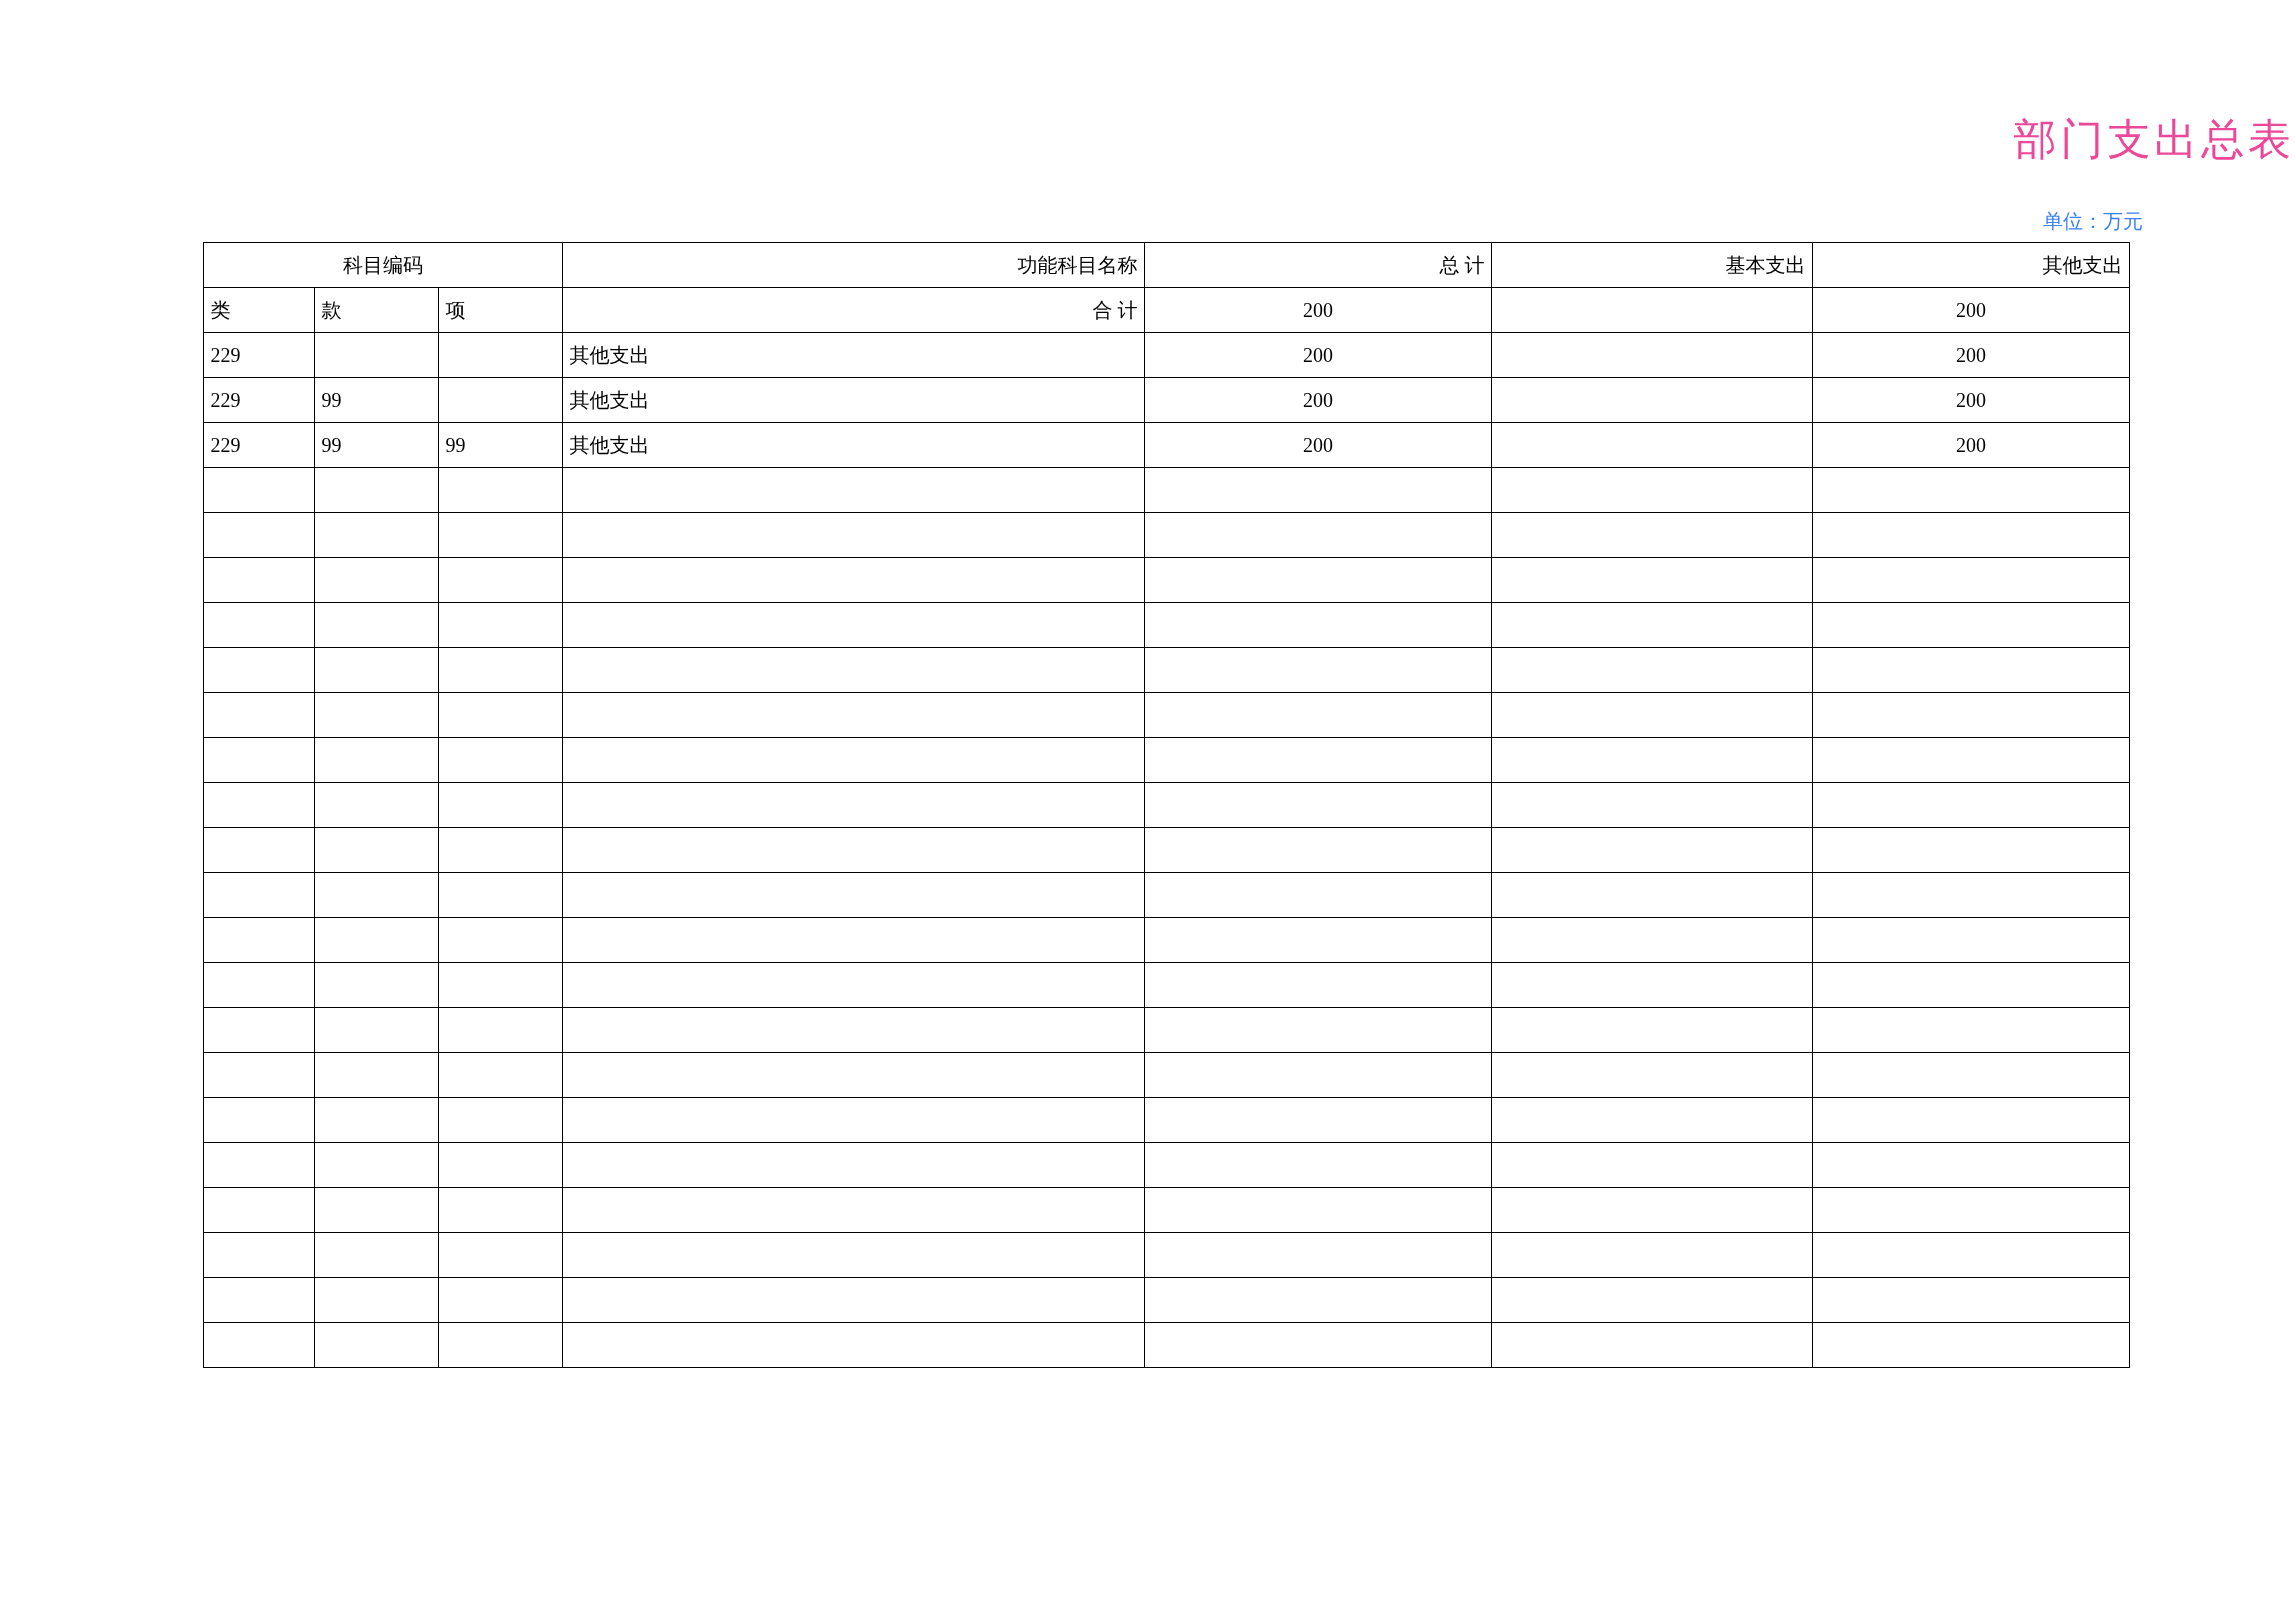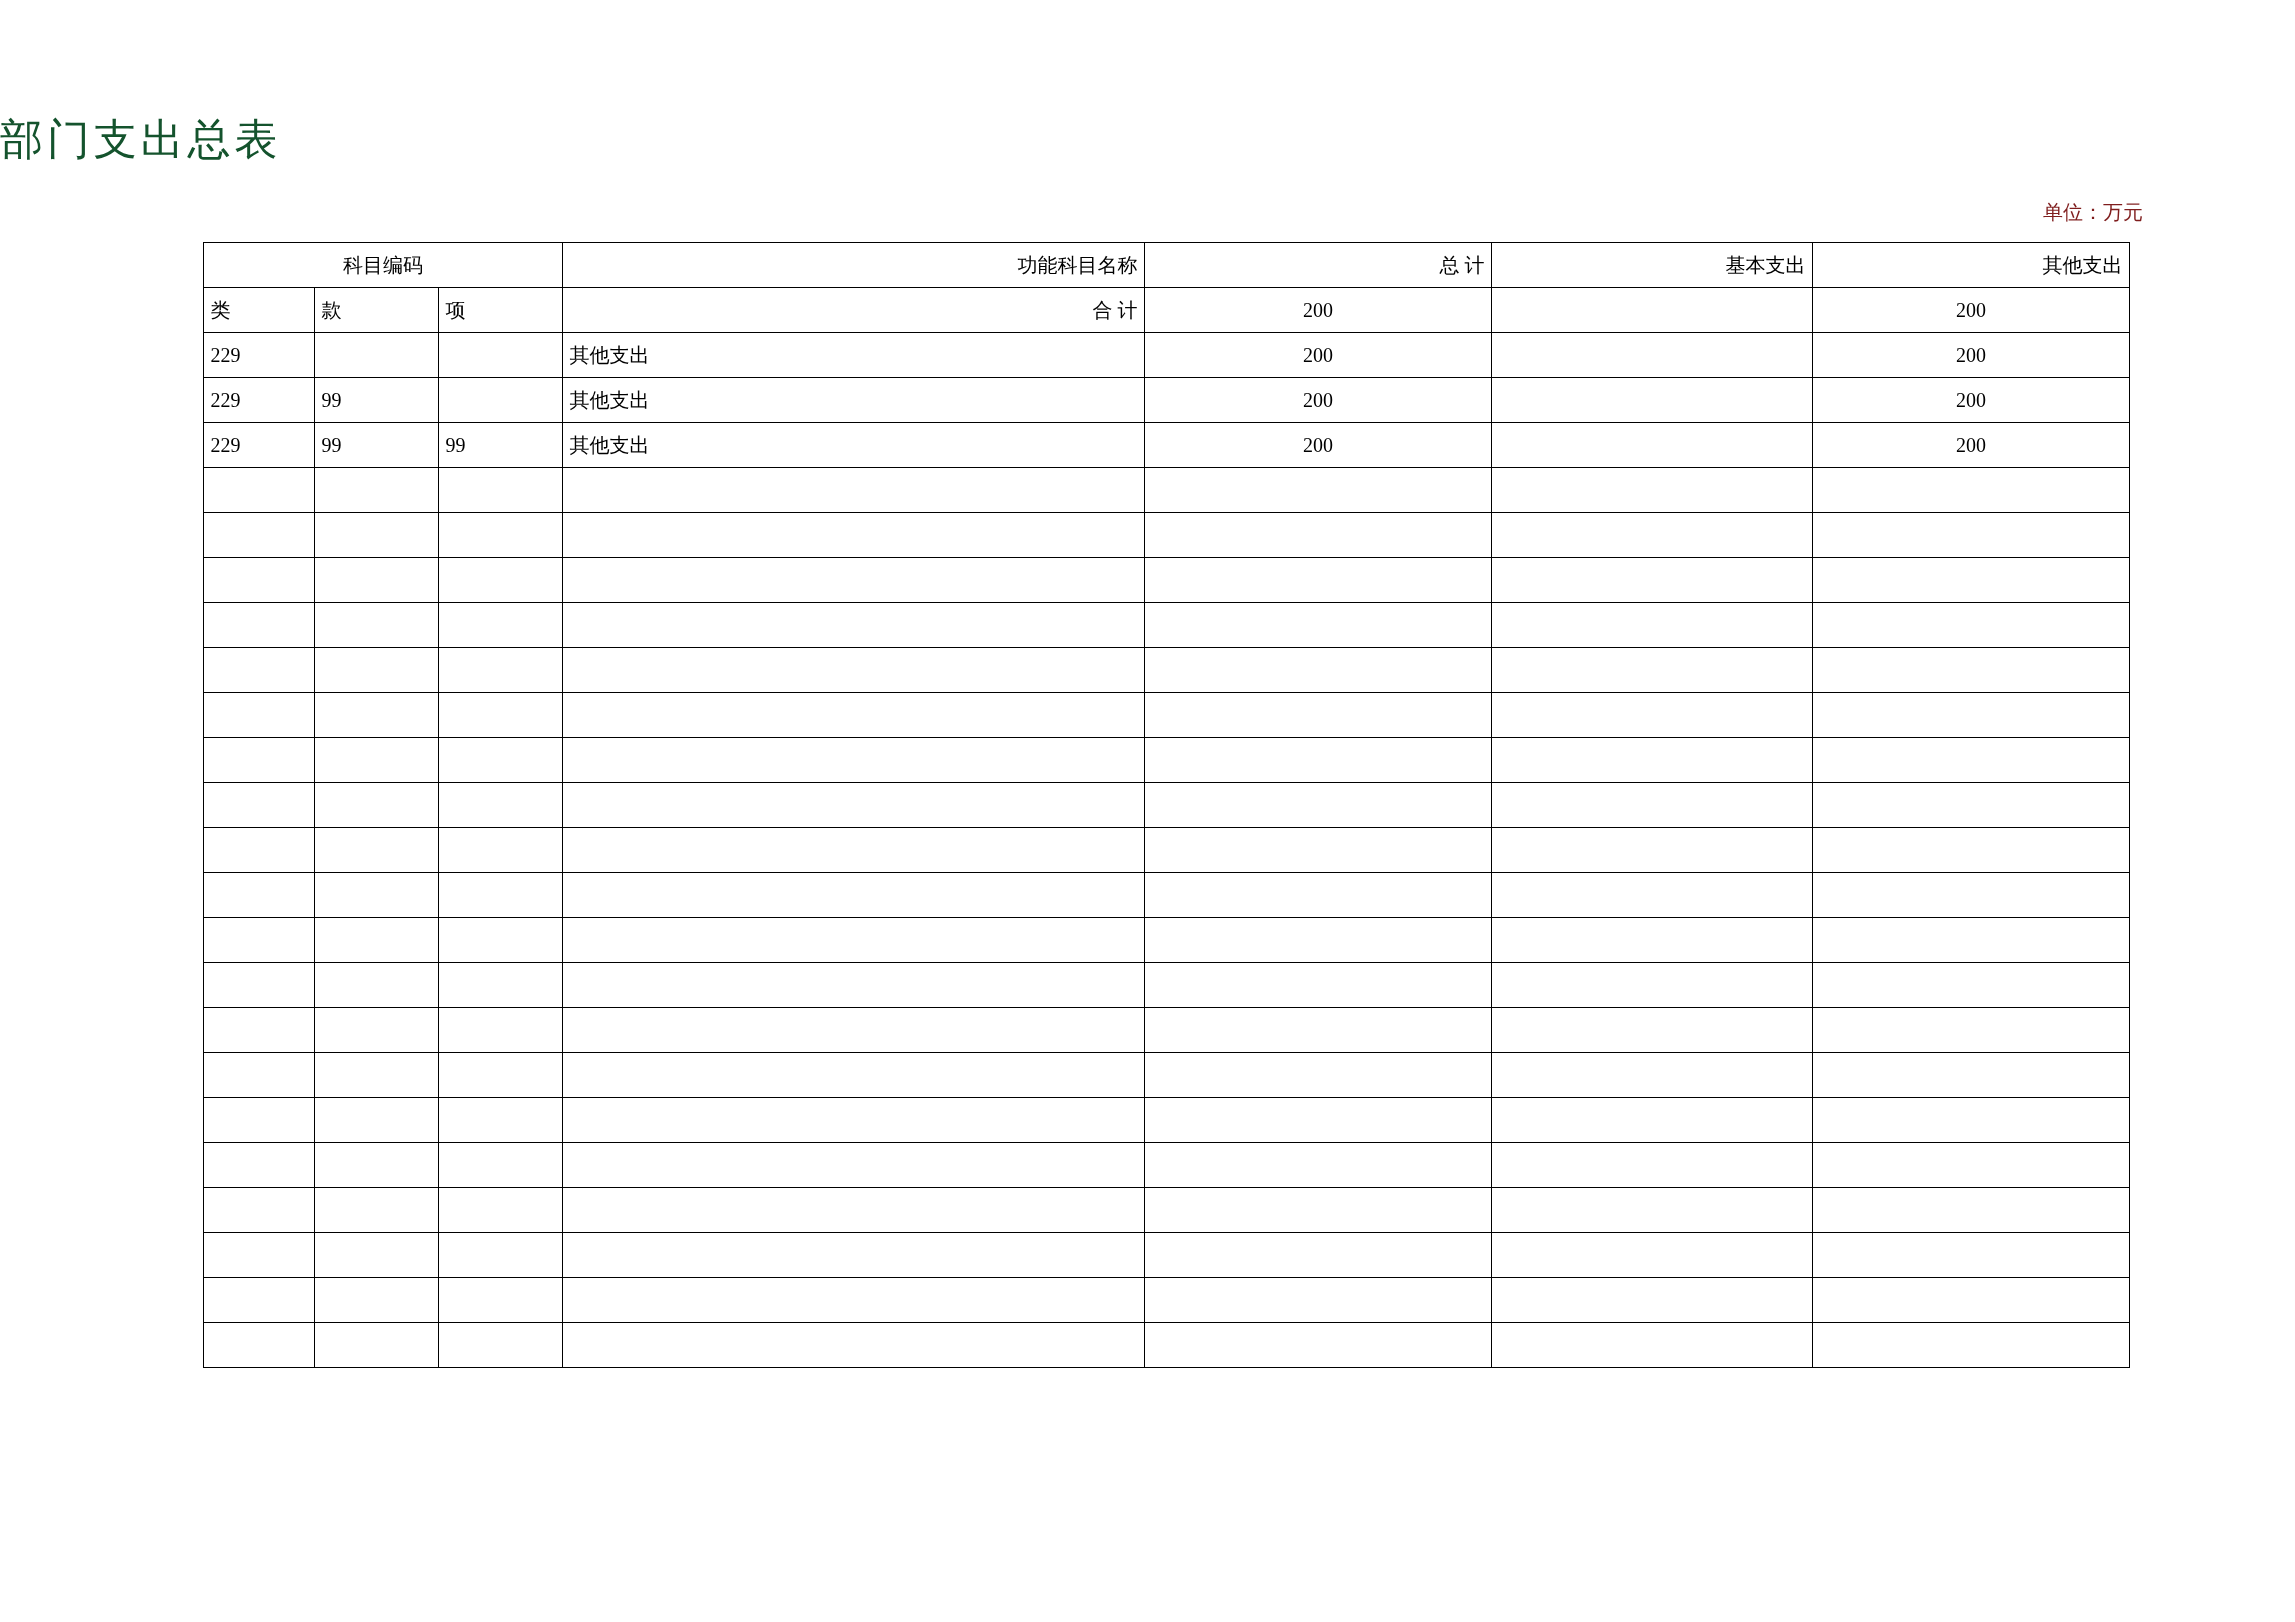--- a/index.html
+++ b/index.html
@@ -20,34 +20,34 @@
     left: 0;
     top: 0;
     width: 2295px;
     height: 1623px;
   }
   .doc-title {
     position: absolute;
     left: 0;
     top: 111px;
     width: 2295px;
-    text-align: left;
+    text-align: right;
     font-family: "DejaVu Sans", sans-serif;
     font-size: 43px;
     letter-spacing: 3.9px;
     font-weight: 400;
-    color: #14532d;
+    color: #ec4899;
   }
   .unit-label {
     position: absolute;
     right: 152px;
-    top: 199px;
+    top: 208px;
     font-size: 20px;
     font-family: "Liberation Serif", serif;
-    color: #7f1d1d;
+    color: #3b82f6;
     white-space: nowrap;
   }
   .table-wrap {
     position: absolute;
     left: 203px;
     top: 242px;
     width: 2144px;
   }
   table.main {
     border-collapse: collapse;

